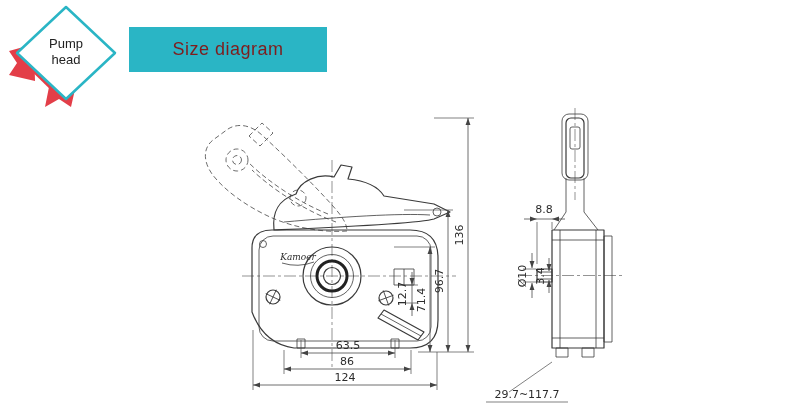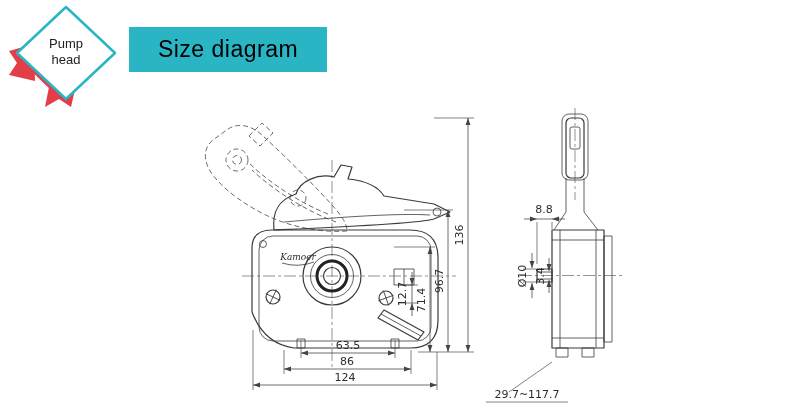--- a/index.html
+++ b/index.html
@@ -1,20 +1,20 @@
 <!DOCTYPE html>
 <html><head>
 <meta charset="utf-8">
 <style>
   html,body{margin:0;padding:0;background:#fff;}
   .page{position:relative;width:647px;height:415px;background:#ffffff;overflow:hidden;
         font-family:"Liberation Sans",sans-serif;}
   .banner{position:absolute;left:129px;top:27px;width:198px;height:45px;background:#2ab5c5;
           display:flex;align-items:center;justify-content:center;}
-  .banner span{color:#000000;font-size:23px;letter-spacing:.5px;}
+  .banner span{color:#7f1d1d;font-size:18px;letter-spacing:.5px;}
   .badge-svg{position:absolute;left:4px;top:0;}
   .drawing{position:absolute;left:0;top:0;}
   .outline{fill:none;stroke:#3a3a3a;stroke-width:1.2;stroke-linejoin:round;stroke-linecap:round;}
   .thin{fill:none;stroke:#3a3a3a;stroke-width:0.8;stroke-linejoin:round;}
   .dash{fill:none;stroke:#5a5a5a;stroke-width:0.9;stroke-dasharray:5 3;stroke-linejoin:round;}
   .cline{fill:none;stroke:#666;stroke-width:0.7;stroke-dasharray:12 3 3 3;}
   .dim{stroke:#4a4a4a;stroke-width:0.8;fill:none;}
   .ext{stroke:#4a4a4a;stroke-width:0.7;fill:none;}
   .dimtext{font-size:11px;fill:#2c2c2c;font-family:"DejaVu Sans",sans-serif;}
   .logo{font-size:9px;font-style:italic;fill:#2c2c2c;font-family:"DejaVu Serif",serif;}

